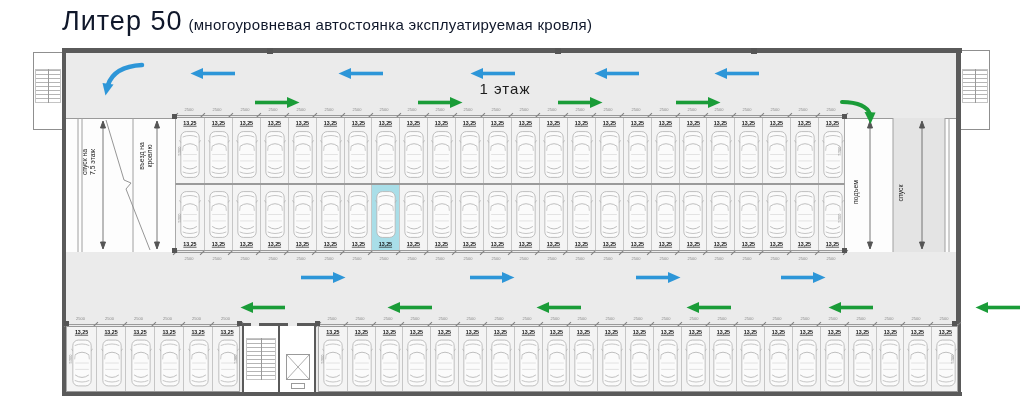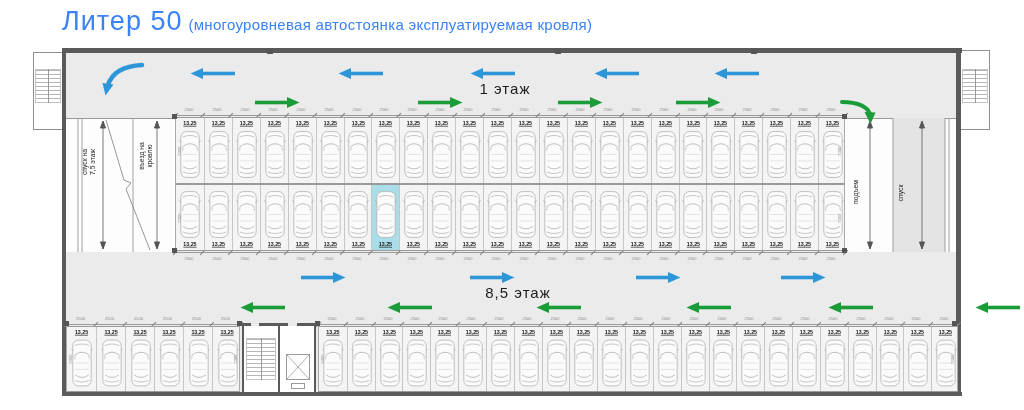--- a/index.html
+++ b/index.html
@@ -2,21 +2,21 @@
 <html><head>
 <meta charset="utf-8">
 <style>
   * { margin:0; padding:0; box-sizing:border-box; }
   html,body { background:#ffffff; }
   #stage { position:relative; width:1024px; height:410px; background:#ffffff;
            font-family:"Liberation Sans", sans-serif; overflow:hidden; }
   .abs { position:absolute; }
   .wall { position:absolute; background:#5a5a5a; }
   .col-sq { position:absolute; width:6px; height:6px; background:#555; }
-  #title-row { position:absolute; left:62px; top:6px; white-space:nowrap; color:#3b82f6; }
+  #title-row { position:absolute; left:62px; top:6px; white-space:nowrap; color:#0f172a; }
   #title-main { font-size:27px; letter-spacing:1px; }
   #title-sub { font-size:15px; letter-spacing:.3px; margin-left:6px; }
   .floor-label { position:absolute; font-size:15px; color:#1d1d1d; text-align:center; letter-spacing:1px; }
   .interior { position:absolute; background:#ebebeb; }
   .ramp-area { position:absolute; background:#fdfdfd; border-top:1px solid #9a9a9a; }
   .annex { position:absolute; background:#fff; border:1px solid #8f8f8f; }
   .stair-hatch { position:absolute;
      background:repeating-linear-gradient(to bottom,#b5b5b5 0 1px,transparent 1px 4px);
      border:1px solid #c4c4c4; }
   .stair-mid { position:absolute; width:1px; background:#9a9a9a; }
@@ -112,21 +112,20 @@
     </g>
   </svg>
   <div class="vlabel" style="left:856px;top:192px">
     <div>подъем</div>
   </div>
   <div class="vlabel" style="left:901px;top:193px">
     <div>спуск</div>
   </div>
 
   <div class="floor-label" style="left:445px;top:80px;width:120px">1 этаж</div>
-  <div class="floor-label" style="left:453px;top:284px;width:130px">8,5 этаж</div>
 
   <svg id="curve-blue" class="abs" width="46" height="40" style="left:100px;top:60px">
     <path d="M42,5 Q14,6.5 8,25" fill="none" stroke-width="4.5" stroke-linecap="round" stroke="#2d96d8"></path>
     <polygon points="2.5,23 13.5,24.5 5.5,35.5" fill="#2d96d8"></polygon>
   </svg>
   <svg id="curve-green" class="abs" width="40" height="30" style="left:838px;top:97px">
     <path d="M4,5 Q28,5.5 32,17" fill="none" stroke-width="4" stroke-linecap="round" stroke="#1a9c38"></path>
     <polygon points="26.5,15 37.5,15.5 32.5,27" fill="#1a9c38"></polygon>
   </svg>
 

